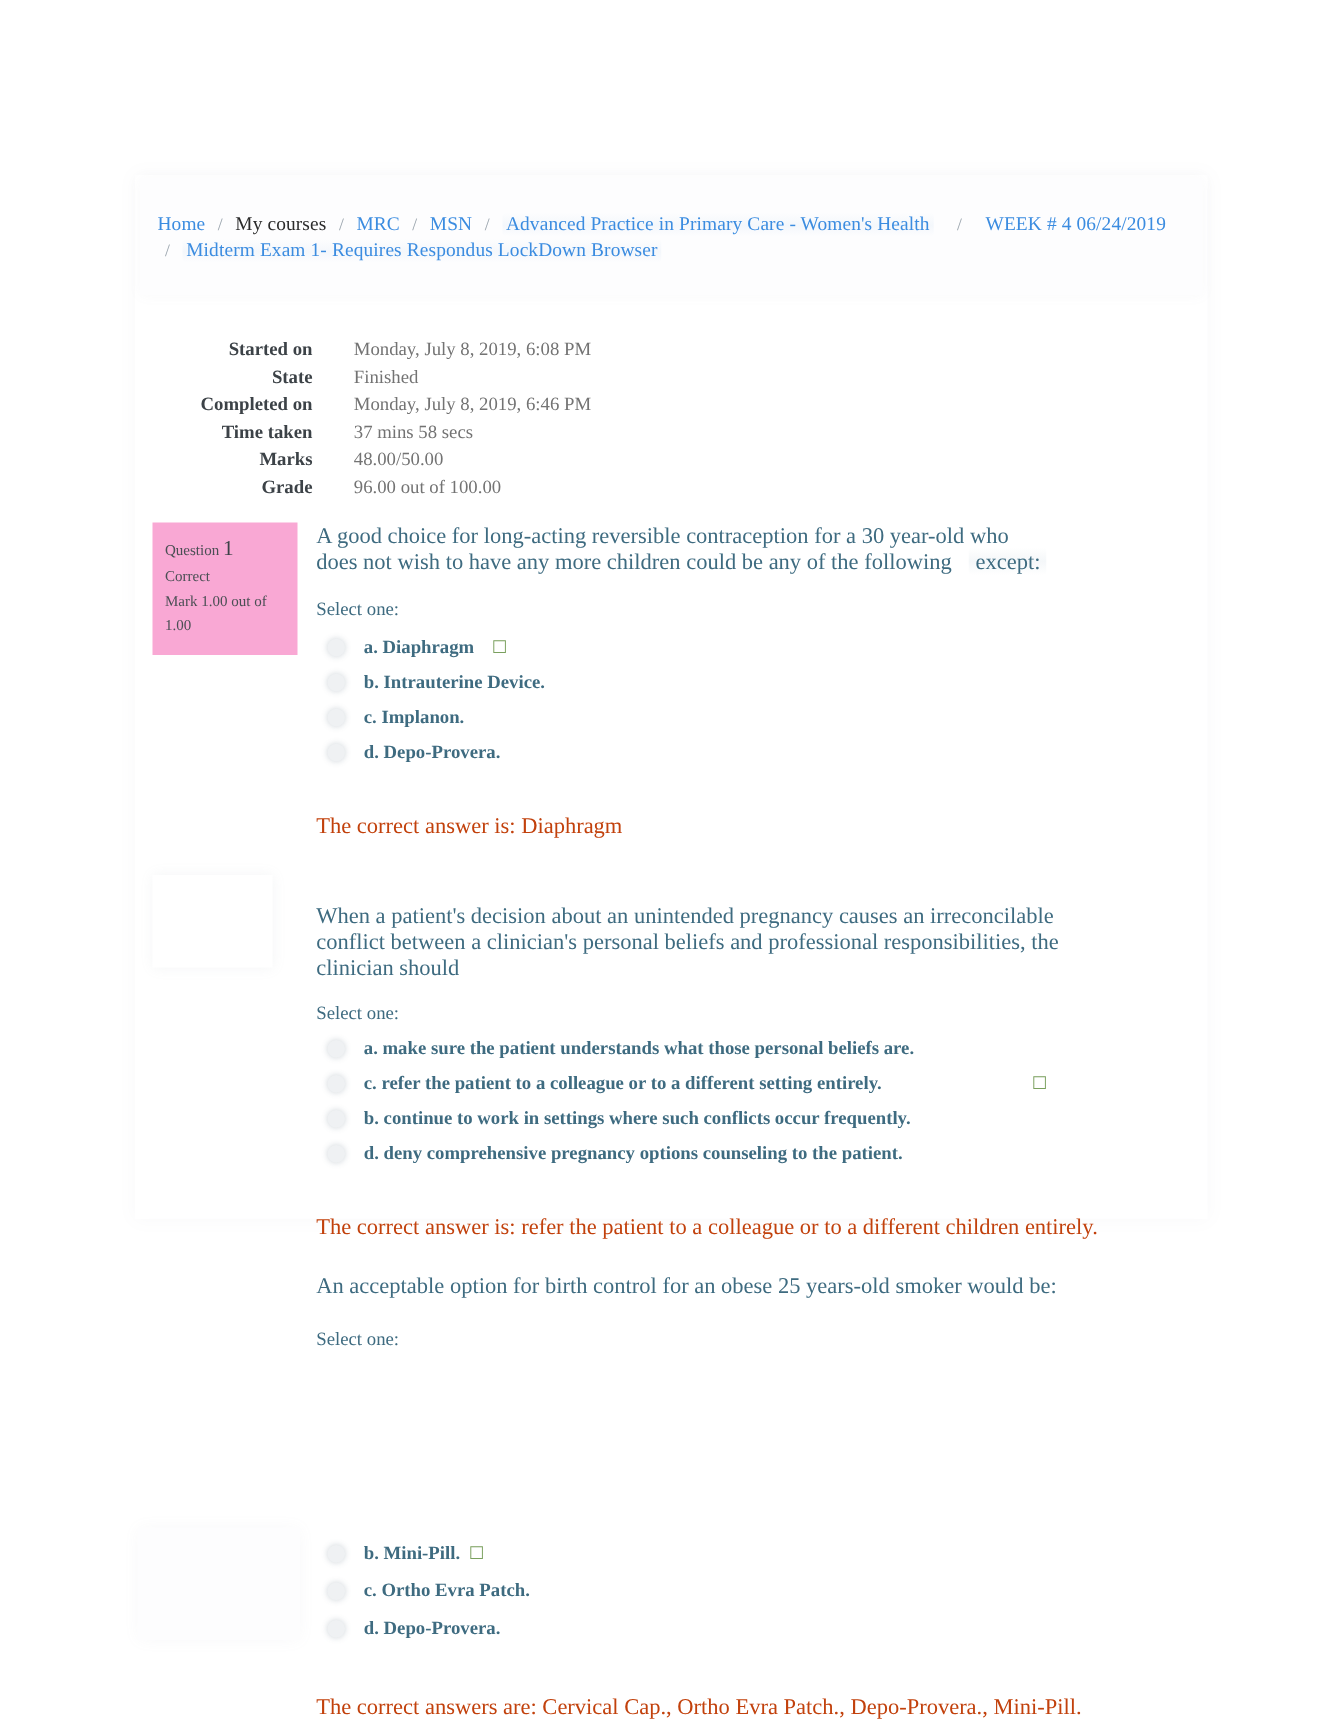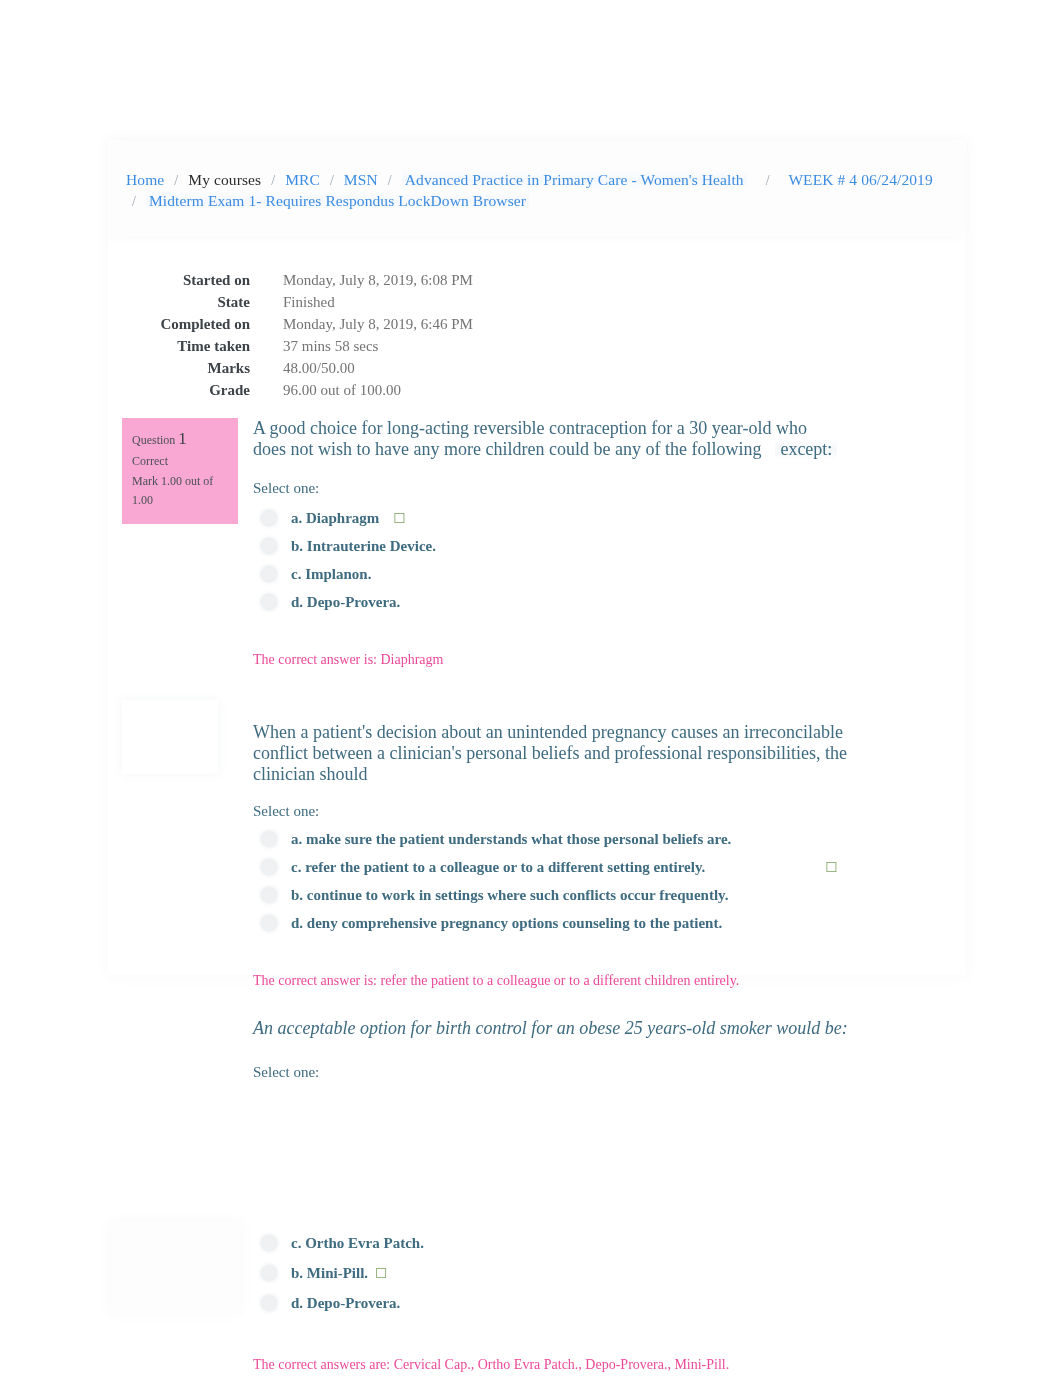--- a/index.html
+++ b/index.html
@@ -183,23 +183,23 @@
   .answer .tick {
     display: inline-block;
     margin-left: 14px;
     color: #7aa05e;
     font-size: 14px;
     font-family: "DejaVu Sans", sans-serif;
   }
   .answer .tick.far { margin-left: 120px; }
   .correct-answer {
     margin-top: 24px;
-    font-size: 14px;
+    font-size: 18px;
     line-height: 20px;
-    color: #ec4899;
+    color: #c2410c;
   }
 </style>
 </head>
 <body>
 
 <div class="page-card" style="height:835px;"></div>
 
 <div class="breadcrumb-wrap">
   <nav class="breadcrumb">
     <span class="crumb">Home</span>
@@ -316,32 +316,32 @@
         <span class="radio"></span>
         <span>d. deny comprehensive pregnancy options counseling to the patient.</span>
       </li>
     </ul>
     <div class="correct-answer" style="margin-top:38px;">The correct answer is: refer the patient to a colleague or to a different children entirely.</div>
   </div>
 </div>
 
 <div class="question" style="top:1018px;">
   <div class="q-body" style="top:0;">
-    <p class="q-text" style="width:620px;font-style:italic;">
+    <p class="q-text" style="width:620px;">
       <span>An acceptable option for birth control for an obese 25 years-old smoker would be:</span>
     </p>
     <div class="select-one" style="margin-top:25px;">Select one:</div>
     <ul class="answers" style="margin-top:153px;">
       <li class="answer" style="margin-bottom:11px;">
         <span class="radio"></span>
+        <span>b. Mini-Pill.</span><span class="tick" style="margin-left:7px;">☐</span>
+      </li>
+      <li class="answer" style="margin-bottom:11px;">
+        <span class="radio"></span>
         <span>c. Ortho Evra Patch.</span>
-      </li>
-      <li class="answer" style="margin-bottom:11px;">
-        <span class="radio"></span>
-        <span>b. Mini-Pill.</span><span class="tick" style="margin-left:7px;">☐</span>
       </li>
       <li class="answer" style="margin-bottom:11px;">
         <span class="radio"></span>
         <span>d. Depo-Provera.</span>
       </li>
     </ul>
     <div class="correct-answer" style="margin-top:42px;">The correct answers are: Cervical Cap., Ortho Evra Patch., Depo-Provera., Mini-Pill.</div>
   </div>
 </div>
 

